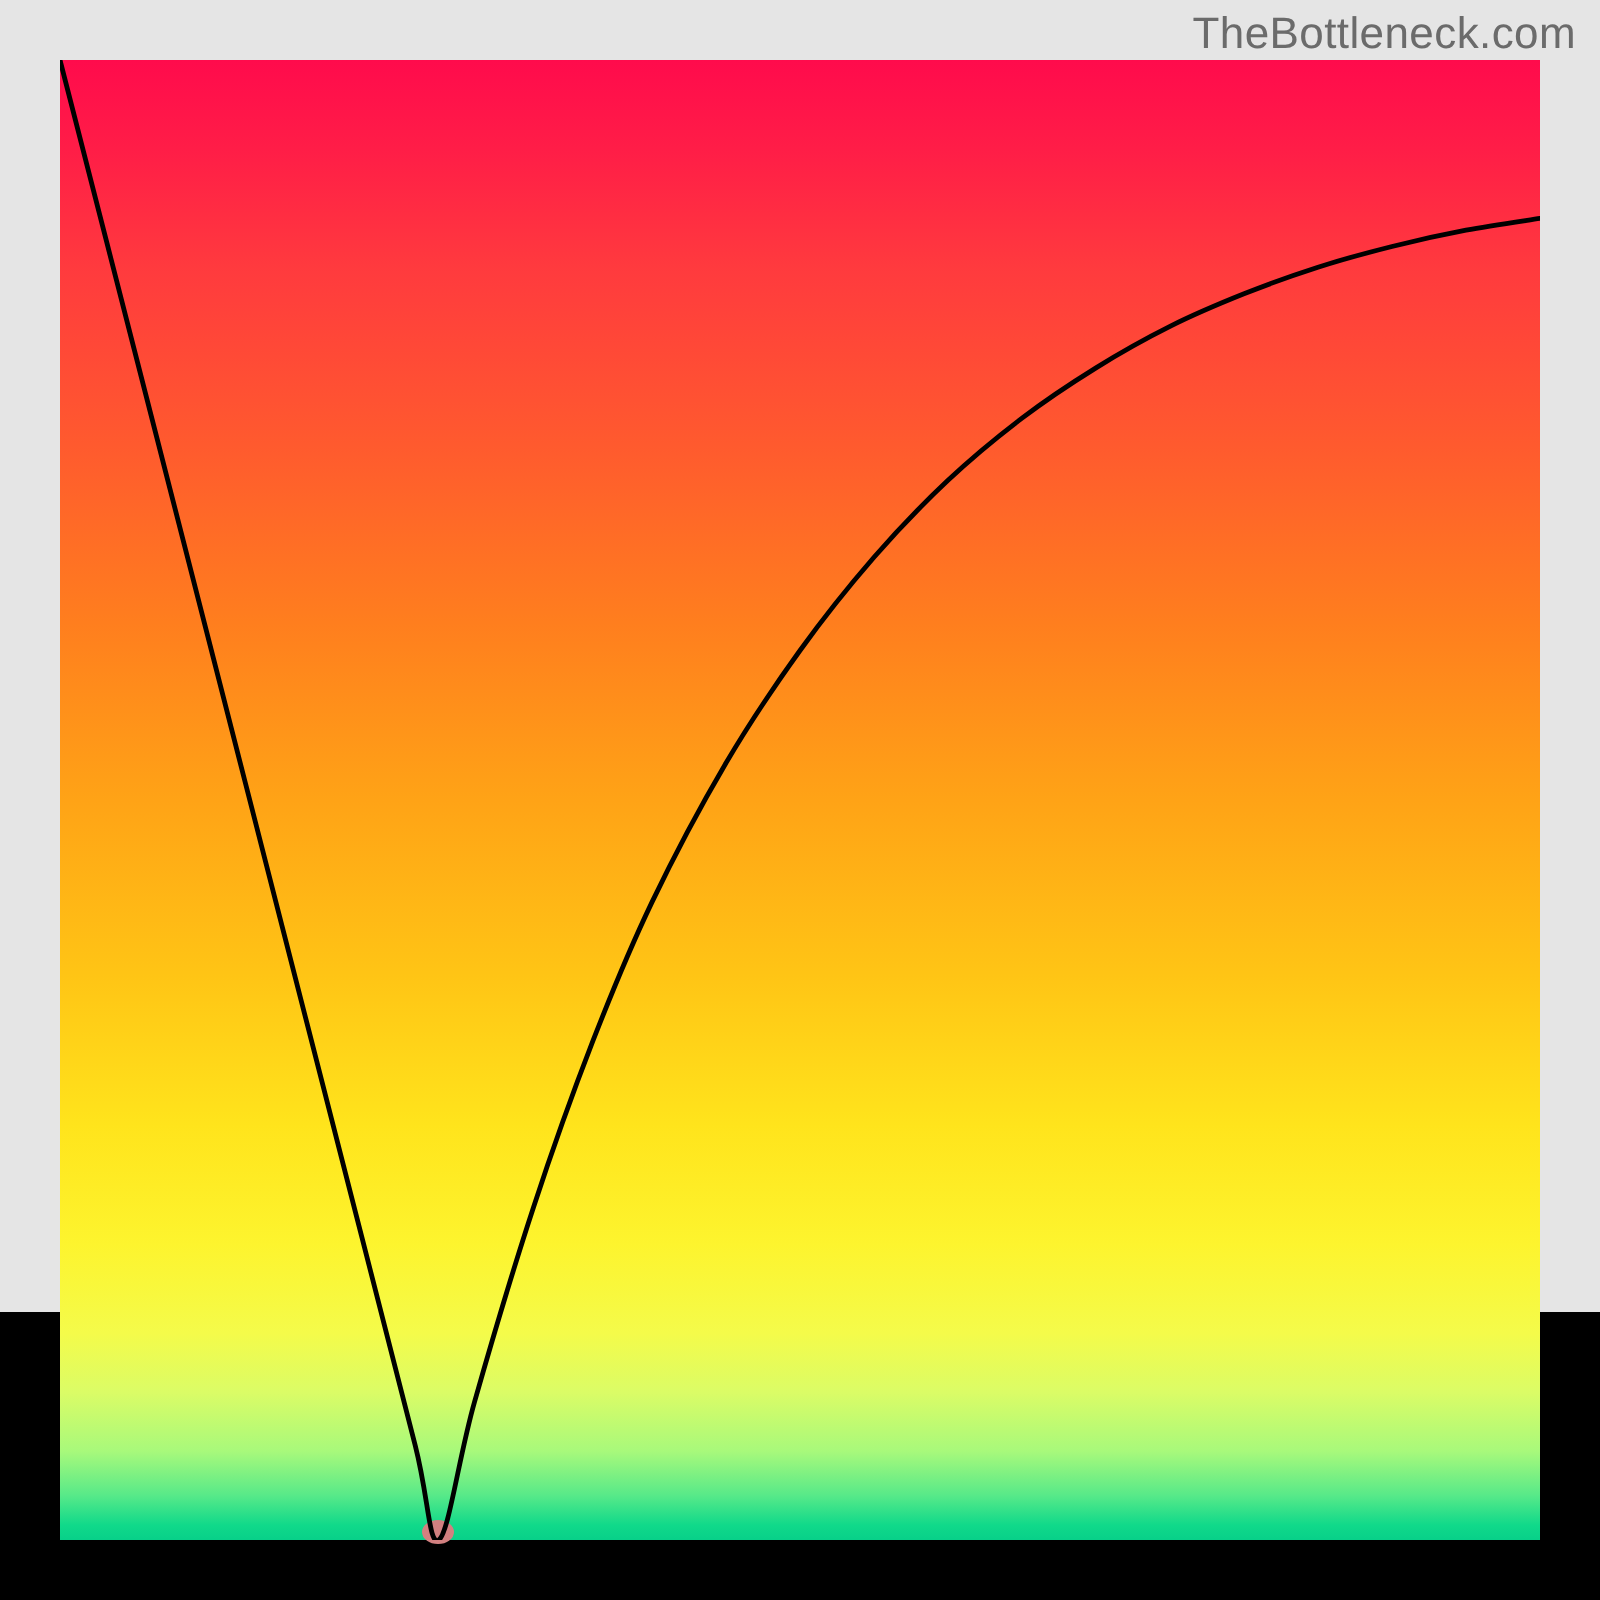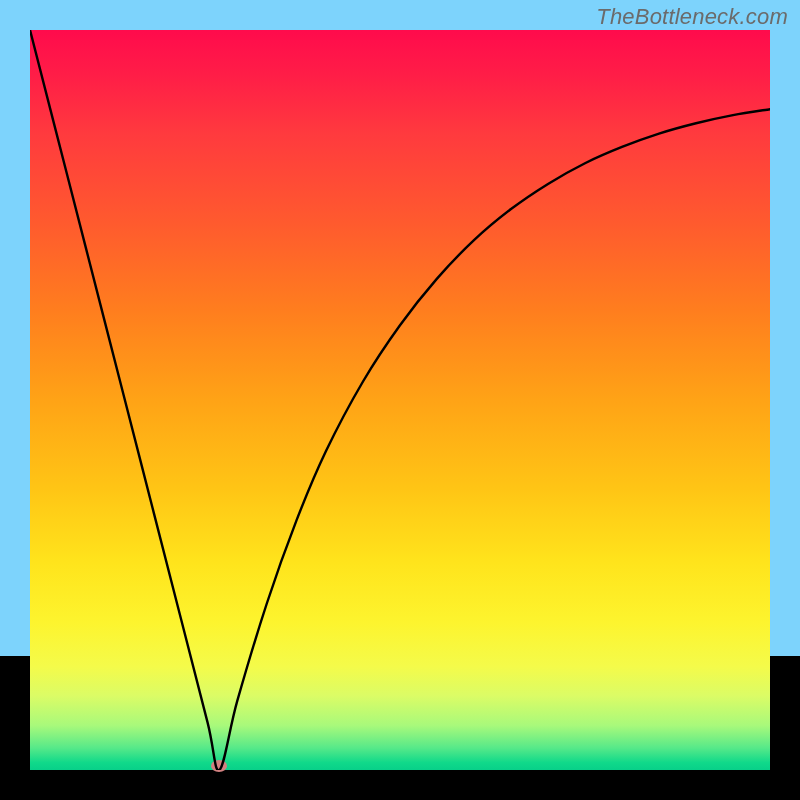--- a/index.html
+++ b/index.html
@@ -8,22 +8,21 @@
     width: 800px;
     height: 800px;
     background: #000;
     overflow: hidden;
     font-family: Arial, Helvetica, sans-serif;
   }
   .frame {
     position: relative;
     width: 800px;
     height: 656px;
-    background: #7dd3fc;
-    font-style: italic;
+    background: #e5e5e5;
   }
   .plot {
     position: absolute;
     left: 30px;
     top: 30px;
     width: 740px;
     height: 740px;
     
     background: linear-gradient(to bottom,
       #ff0b4c 0%,

